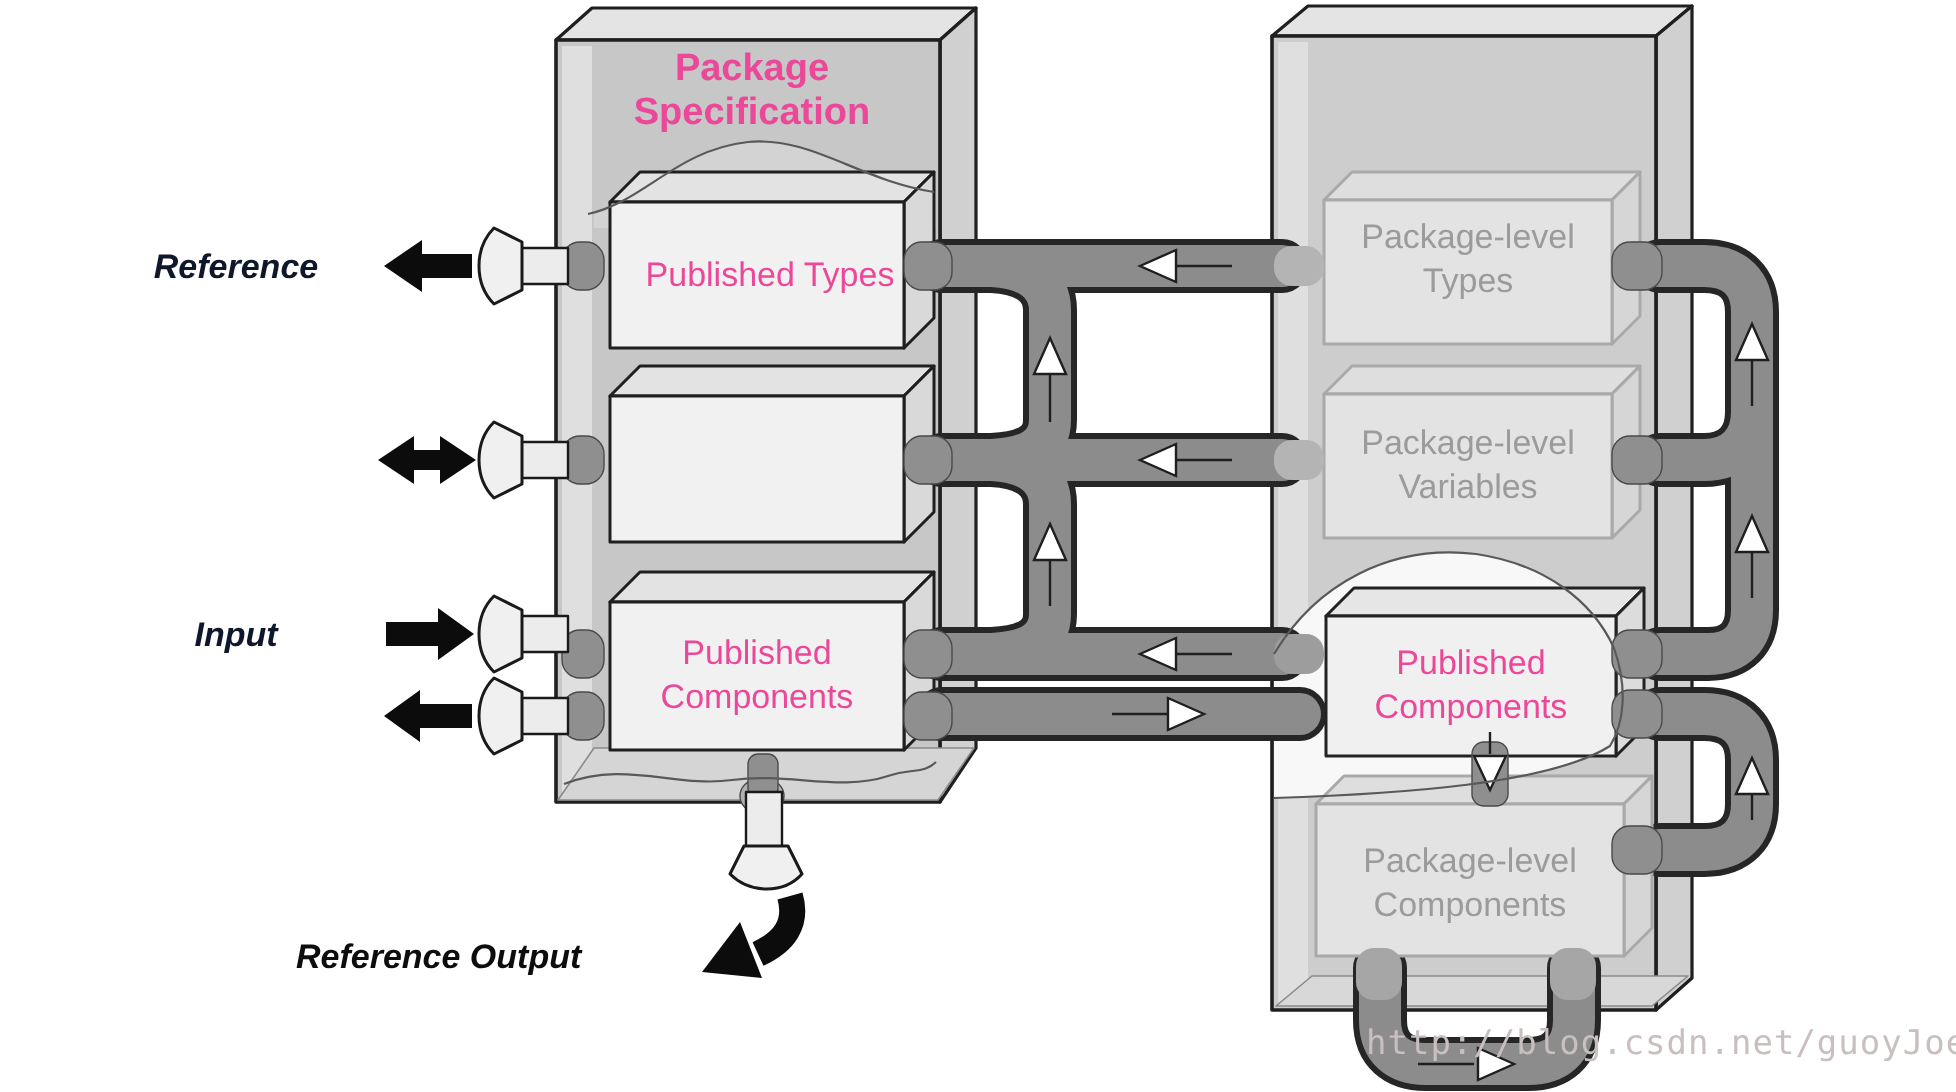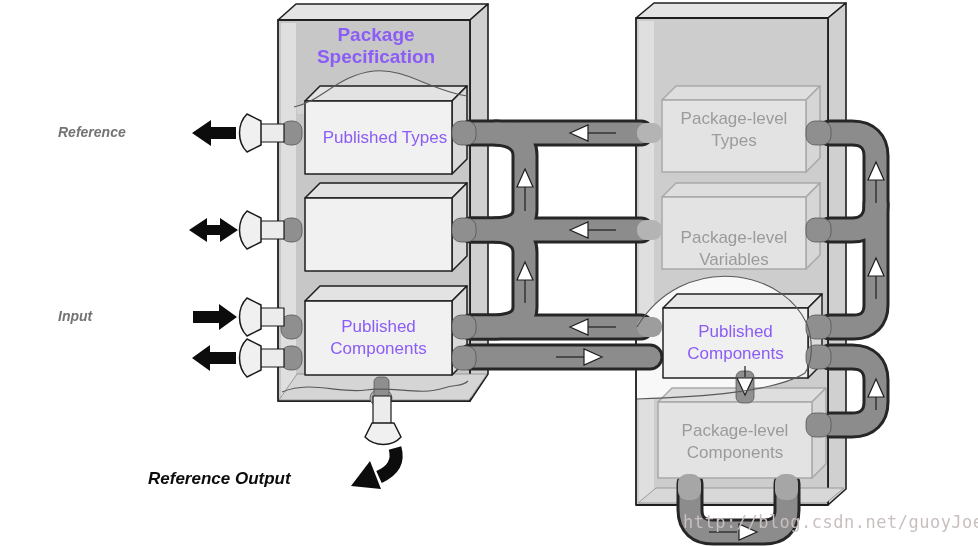--- a/index.html
+++ b/index.html
@@ -1,23 +1,23 @@
 <!DOCTYPE html>
 <html><head>
 <meta charset="utf-8">
 <style>
   html,body{margin:0;padding:0;background:#ffffff;}
   .stage{position:relative;width:978px;height:546px;background:#ffffff;overflow:hidden;
          font-family:"Liberation Sans",sans-serif;}
   .art{position:absolute;left:0;top:0;}
-  .t{position:absolute;color:#8b5cf6;}
+  .t{position:absolute;color:#ec4899;}
   .ctr{display:flex;align-items:center;justify-content:center;text-align:center;}
   .boxlbl{font-size:17px;line-height:22px;}
   .paneltitle{font-weight:bold;font-size:19px;line-height:22px;text-align:center;}
-  .sidelbl{font-weight:bold;font-style:italic;font-size:14px;text-align:left;width:120px;color:#737373;}
+  .sidelbl{font-weight:bold;font-style:italic;font-size:17px;text-align:center;width:120px;color:#0f172a;}
   .refout{font-weight:bold;font-style:italic;font-size:17px;text-align:left;width:178px;color:#0d0d0d;}
   .hidden-text{color:#9b9b9b;}
   .watermark{font-family:"DejaVu Sans Mono",monospace;font-size:17px;color:#c9bfbf;letter-spacing:0.5px;}
 </style>
 </head>
 <body>
 
 <div class="stage">
 
 <svg class="art" width="978" height="546" viewBox="0 0 978 546">
@@ -198,21 +198,21 @@
     <polygon points="351,486 381,489 370,461"></polygon>
   </g>
 </svg>
 
   <div class="t paneltitle" style="left:311px;top:24px;width:130px;">Package Specification</div>
 
   <div class="t ctr boxlbl" style="left:305px;top:101px;width:160px;height:73px;">Published Types</div>
   <div class="t ctr boxlbl" style="left:305px;top:301px;width:147px;height:74px;">Published Components</div>
 
   <div class="t ctr boxlbl hidden-text" style="left:662px;top:100px;width:144px;height:60px;">Package-level Types</div>
-  <div class="t ctr boxlbl hidden-text" style="left:662px;top:197px;width:144px;height:72px;margin-top:16px;">Package-level Variables</div>
+  <div class="t ctr boxlbl hidden-text" style="left:662px;top:197px;width:144px;height:72px;">Package-level Variables</div>
   <div class="t ctr boxlbl" style="left:663px;top:308px;width:145px;height:70px;">Published Components</div>
   <div class="t ctr boxlbl hidden-text" style="left:658px;top:402px;width:154px;height:80px;">Package-level Components</div>
 
   <div class="t sidelbl" style="left:58px;top:124px;">Reference</div>
   <div class="t sidelbl" style="left:58px;top:308px;">Input</div>
   <div class="t refout" style="left:148px;top:469px;">Reference Output</div>
 
   <div class="t watermark" style="left:683px;top:512px;">http://blog.csdn.net/guoyJoe</div>
 </div>
 

